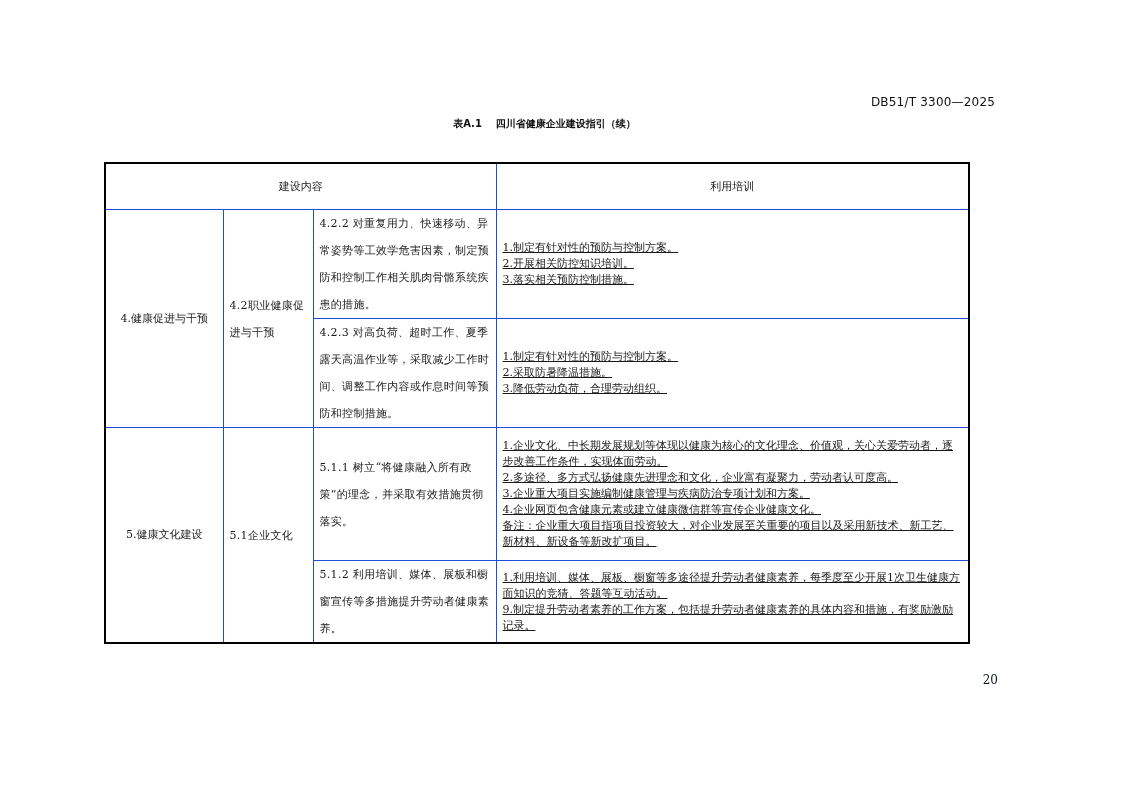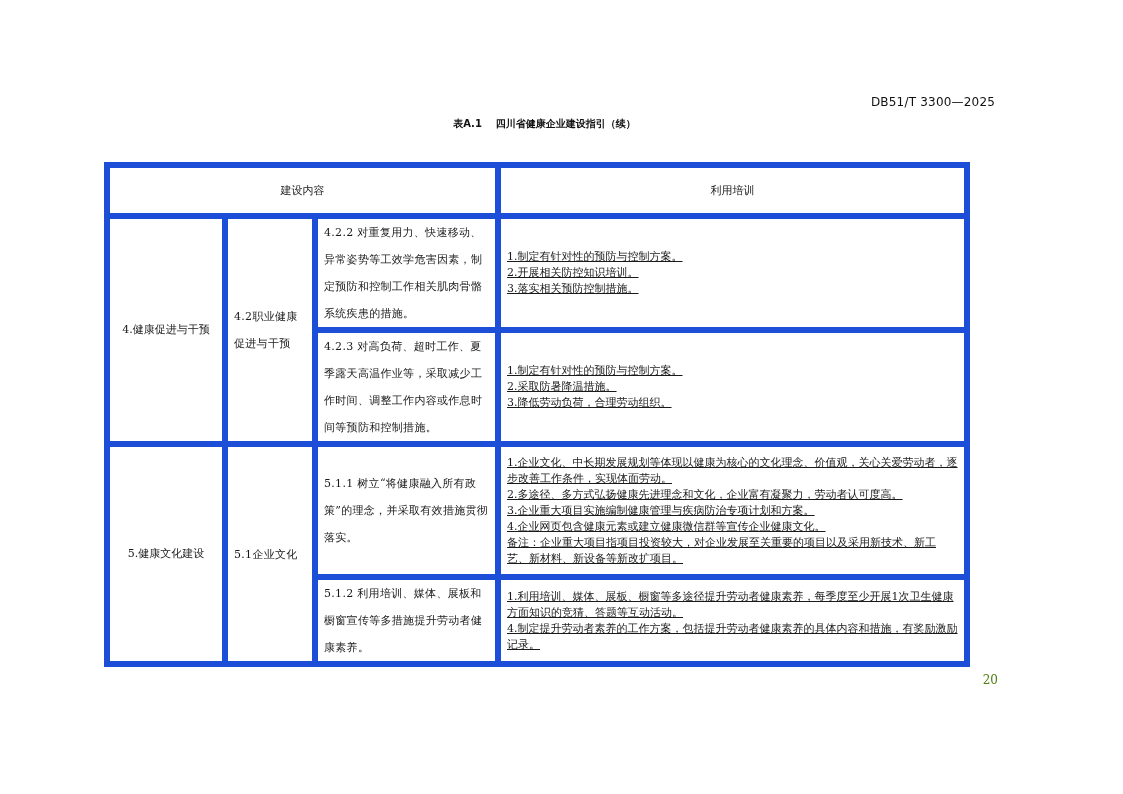--- a/index.html
+++ b/index.html
@@ -45,21 +45,21 @@
       top: 162px;
       width: 866px;
       height: 434px;
       border-collapse: collapse;
       border: 2px solid #000;
       table-layout: fixed;
       font-size: 11px;
       line-height: 16px;
     }
     table.guide td, table.guide th {
-      border: 6px solid #1d4ed8;
+      border: 1px solid #1d4ed8;
       padding: 0 6px;
       vertical-align: middle;
       font-weight: normal;
       word-break: break-all;
     }
     table.guide th {
       text-align: center;
       height: 45px;
       font-size: 11px;
     }
@@ -74,21 +74,21 @@
     }
     .cell-guide .line { display: block; }
     .cell-guide { line-height: 16px; text-decoration: underline; }
     .page-no {
       position: absolute;
       left: 960px;
       top: 673px;
       width: 38px;
       text-align: right;
       font-size: 12px;
-      color: #4d7c0f;
+      color: #0f172a;
     }
   </style>
 </head>
 <body>
 
 <div class="doc-code">DB51/T 3300—2025</div>
 
 <div class="table-title">
   <span class="caption-no">表A.1</span><span>四川省健康企业建设指引（续）</span>
 </div>
@@ -134,19 +134,19 @@
       <span class="line">2.多途径、多方式弘扬健康先进理念和文化，企业富有凝聚力，劳动者认可度高。</span>
       <span class="line">3.企业重大项目实施编制健康管理与疾病防治专项计划和方案。</span>
       <span class="line">4.企业网页包含健康元素或建立健康微信群等宣传企业健康文化。</span>
       <span class="line">备注：企业重大项目指项目投资较大，对企业发展至关重要的项目以及采用新技术、新工艺、新材料、新设备等新改扩项目。</span>
     </td>
   </tr>
   <tr style="height:75px;">
     <td class="cell-item">5.1.2 利用培训、媒体、展板和橱窗宣传等多措施提升劳动者健康素养。</td>
     <td class="cell-guide">
       <span class="line">1.利用培训、媒体、展板、橱窗等多途径提升劳动者健康素养，每季度至少开展1次卫生健康方面知识的竞猜、答题等互动活动。</span>
-      <span class="line">4.制定提升劳动者素养的工作方案，包括提升劳动者健康素养的具体内容和措施，有奖励激励记录。</span>
+      <span class="line">9.制定提升劳动者素养的工作方案，包括提升劳动者健康素养的具体内容和措施，有奖励激励记录。</span>
     </td>
   </tr>
 </tbody>
   </table>
 
 <div class="page-no">20</div>
 
 </body></html>

